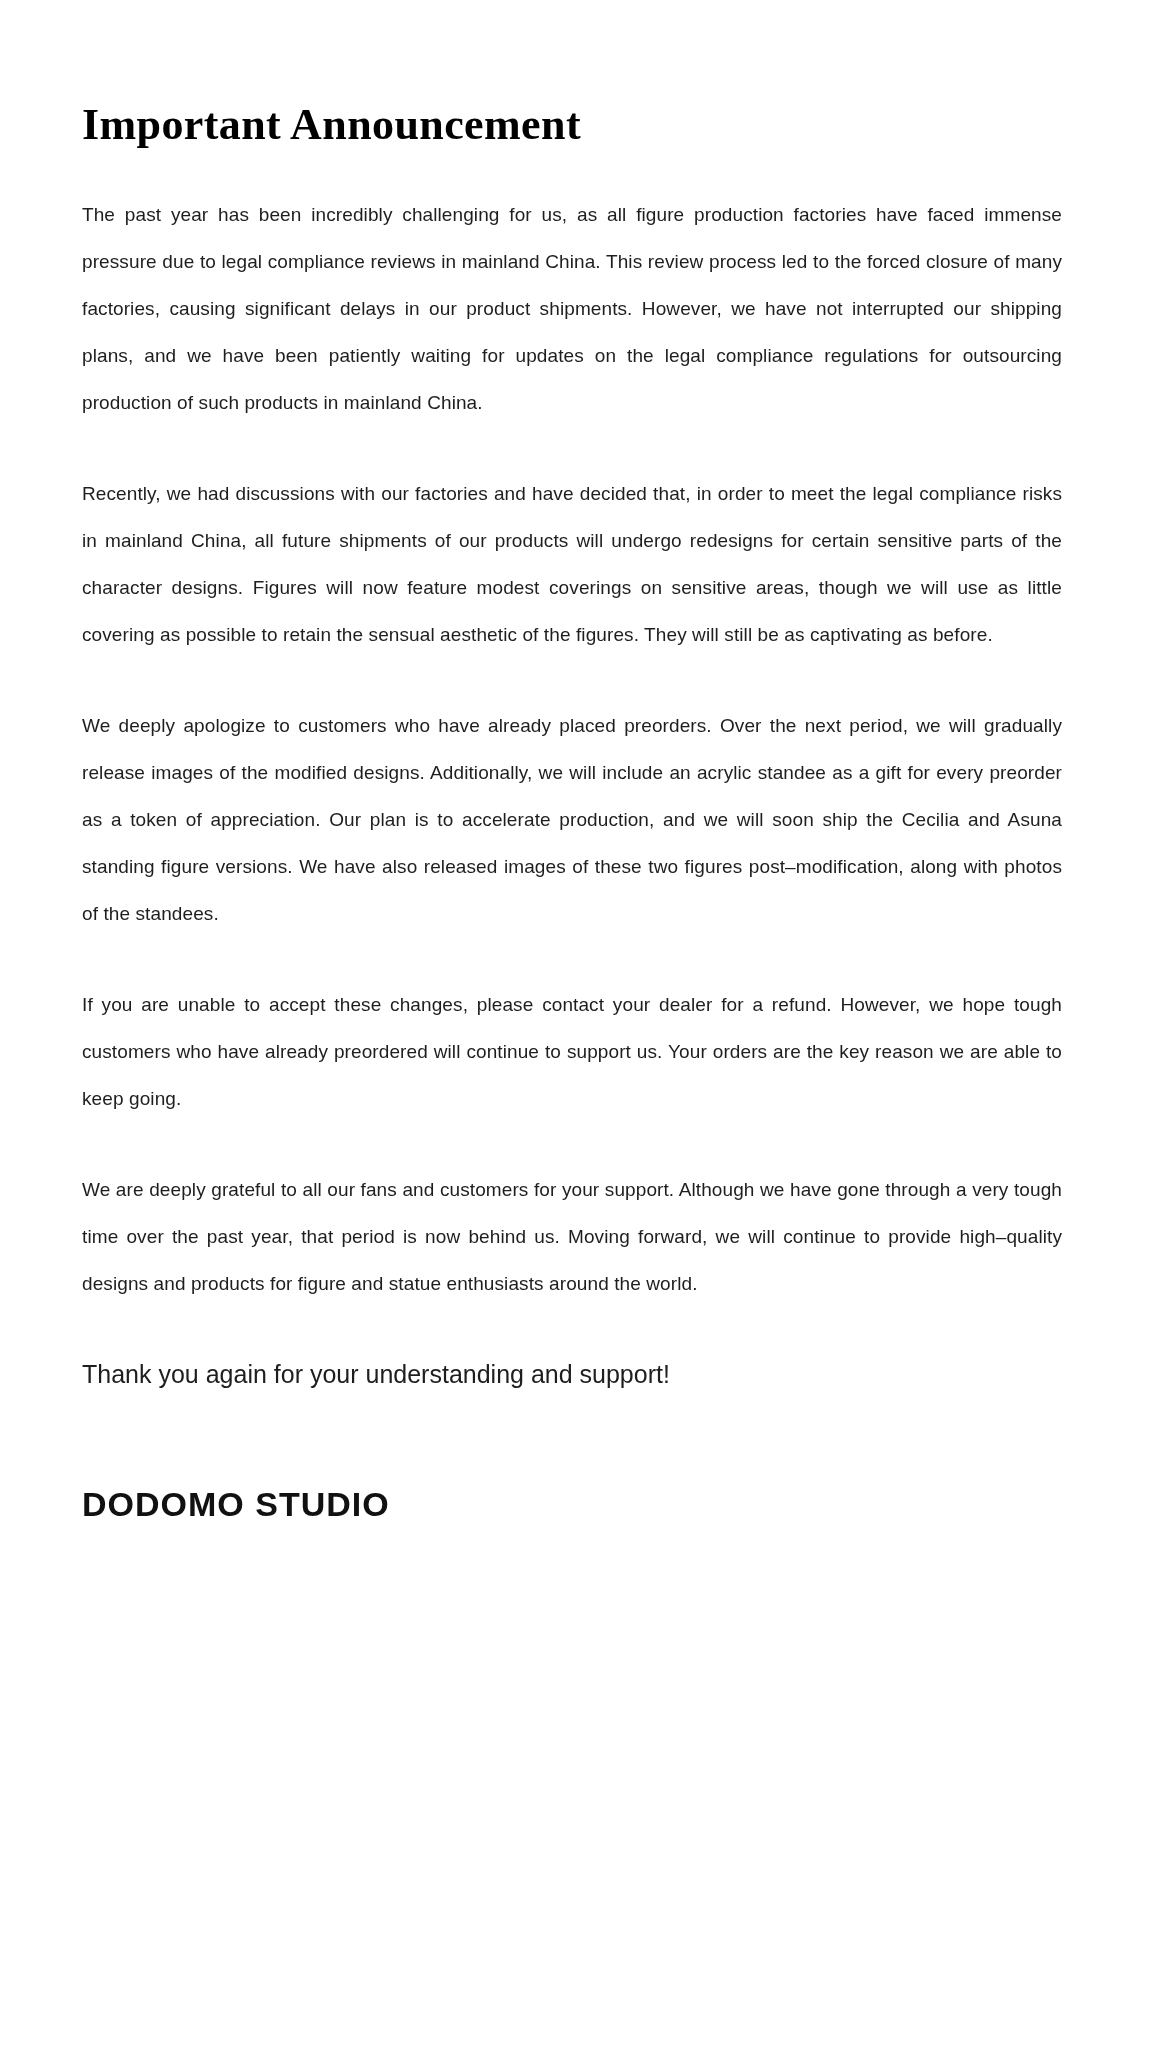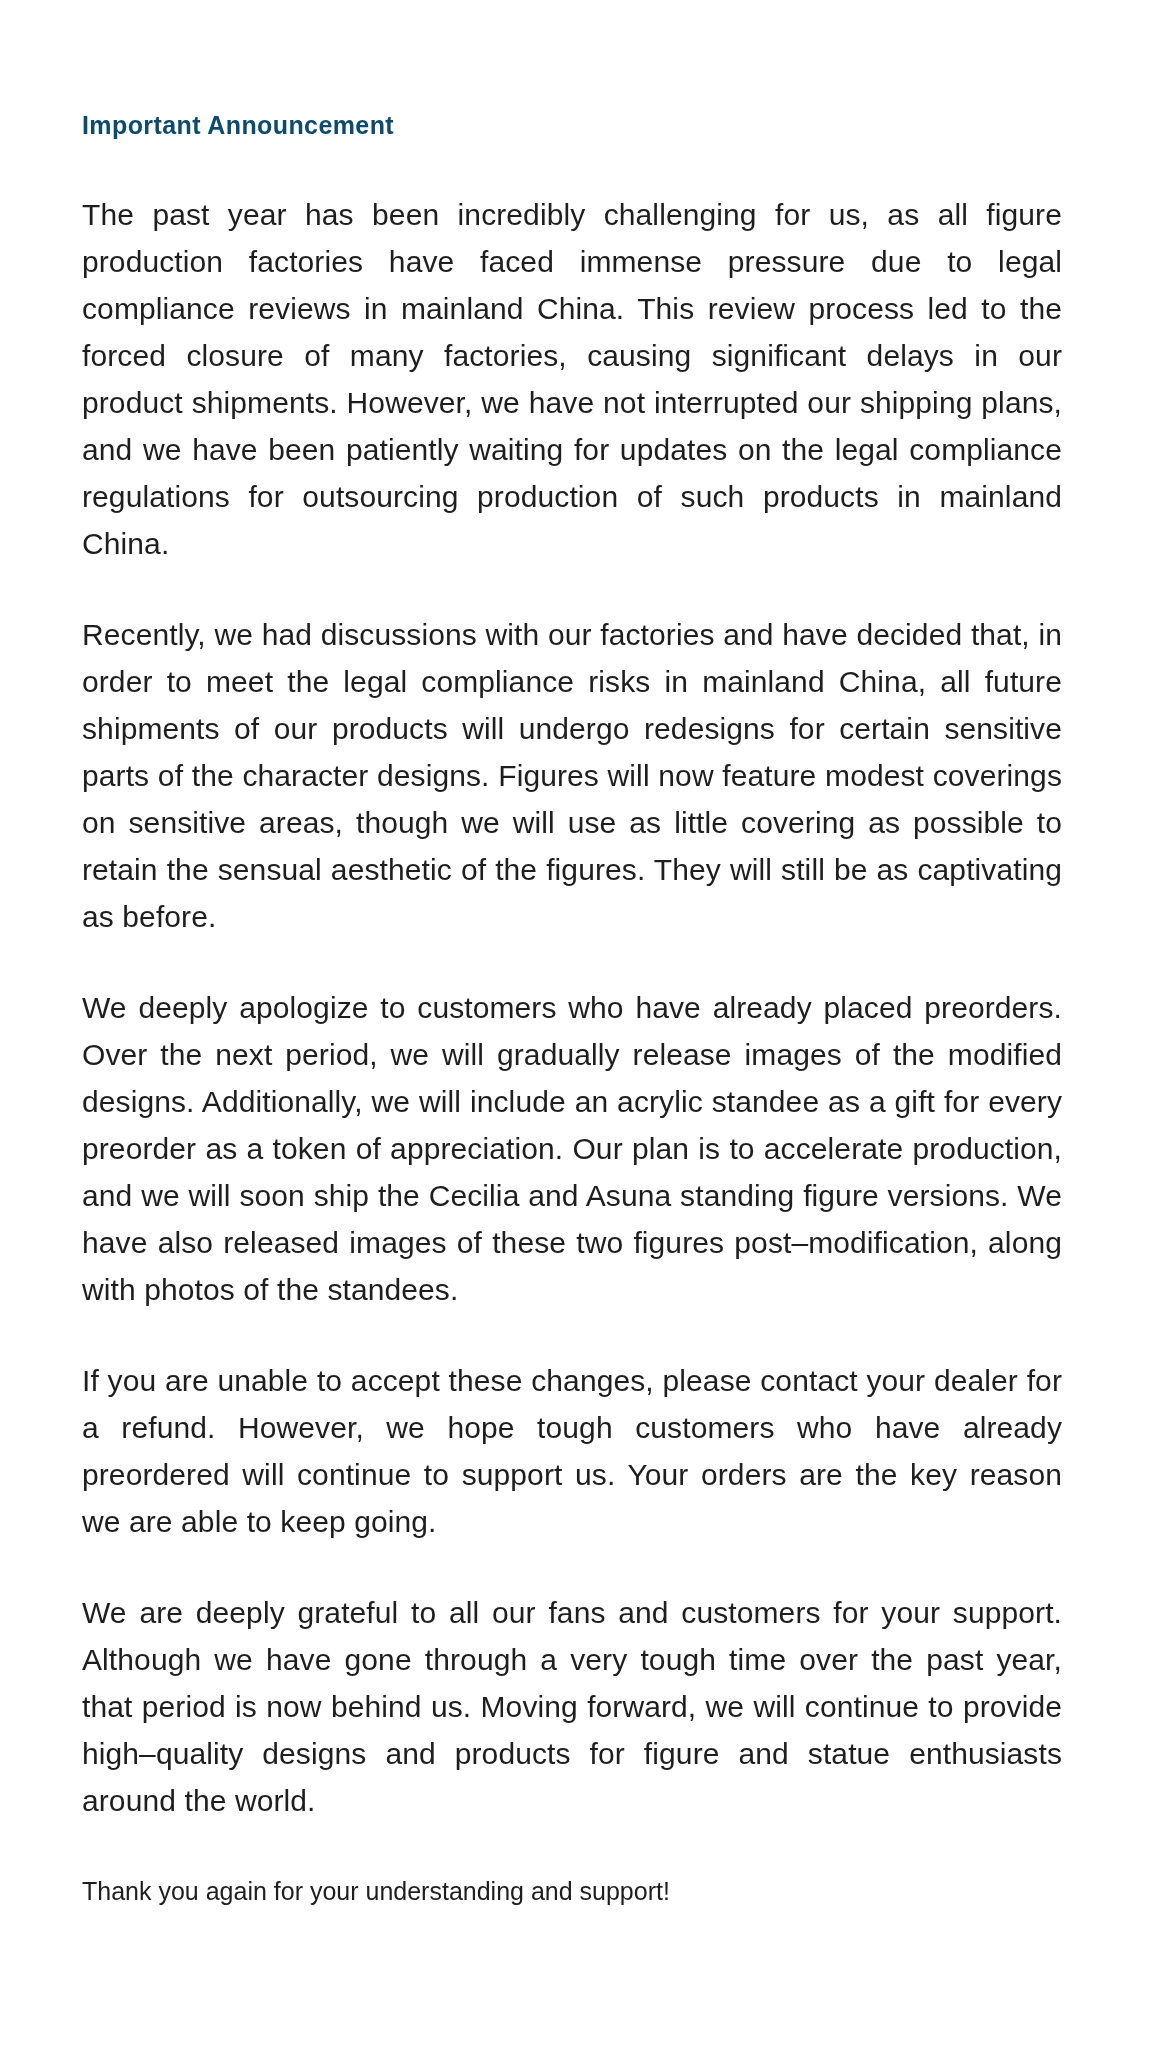--- a/index.html
+++ b/index.html
@@ -15,34 +15,35 @@
     overflow: hidden;
   }
   .page {
     box-sizing: border-box;
     width: 1174px;
     height: 2048px;
     padding: 103px 112px 0 82px;
     background: #ffffff;
   }
   .doc-title {
-    font-size: 25px;
+    font-size: 44px;
     font-weight: 700;
     letter-spacing: 0.4px;
     line-height: 44px;
     margin: 0;
-    color: #0c4a6e;
+    color: #000000;
+    font-family: Liberation Serif, serif;
   }
   .salutation {
     font-size: 23px;
     line-height: 30px;
     margin: 64px 0 0 0;
   }
   .body-para {
-    font-size: 30px;
+    font-size: 19px;
     line-height: 47px;
     text-align: justify;
     margin: 44px 0 0 0;
     letter-spacing: 0.1px;
   }
   .closing {
     font-size: 25px;
     line-height: 47px;
     margin: 44px 0 0 0;
   }
@@ -68,14 +69,15 @@
   <p class="body-para">Recently, we had discussions with our factories and have decided that, in order to meet the legal compliance risks in mainland China, all future shipments of our products will undergo redesigns for certain sensitive parts of the character designs. Figures will now feature modest coverings on sensitive areas, though we will use as little covering as possible to retain the sensual aesthetic of the figures. They will still be as captivating as before.</p>
 
   <p class="body-para">We deeply apologize to customers who have already placed preorders. Over the next period, we will gradually release images of the modified designs. Additionally, we will include an acrylic standee as a gift for every preorder as a token of appreciation. Our plan is to accelerate production, and we will soon ship the Cecilia and Asuna standing figure versions. We have also released images of these two figures post–modification, along with photos of the standees.</p>
 
   <p class="body-para">If you are unable to accept these changes, please contact your dealer for a refund. However, we hope tough customers who have already preordered will continue to support us. Your orders are the key reason we are able to keep going.</p>
 
   <p class="body-para">We are deeply grateful to all our fans and customers for your support. Although we have gone through a very tough time over the past year, that period is now behind us. Moving forward, we will continue to provide high–quality designs and products for figure and statue enthusiasts around the world.</p>
 
   <p class="closing">Thank you again for your understanding and support!</p>
 
+  <div class="signature">DODOMO STUDIO</div>
 
 </div>
 
 </body></html>

